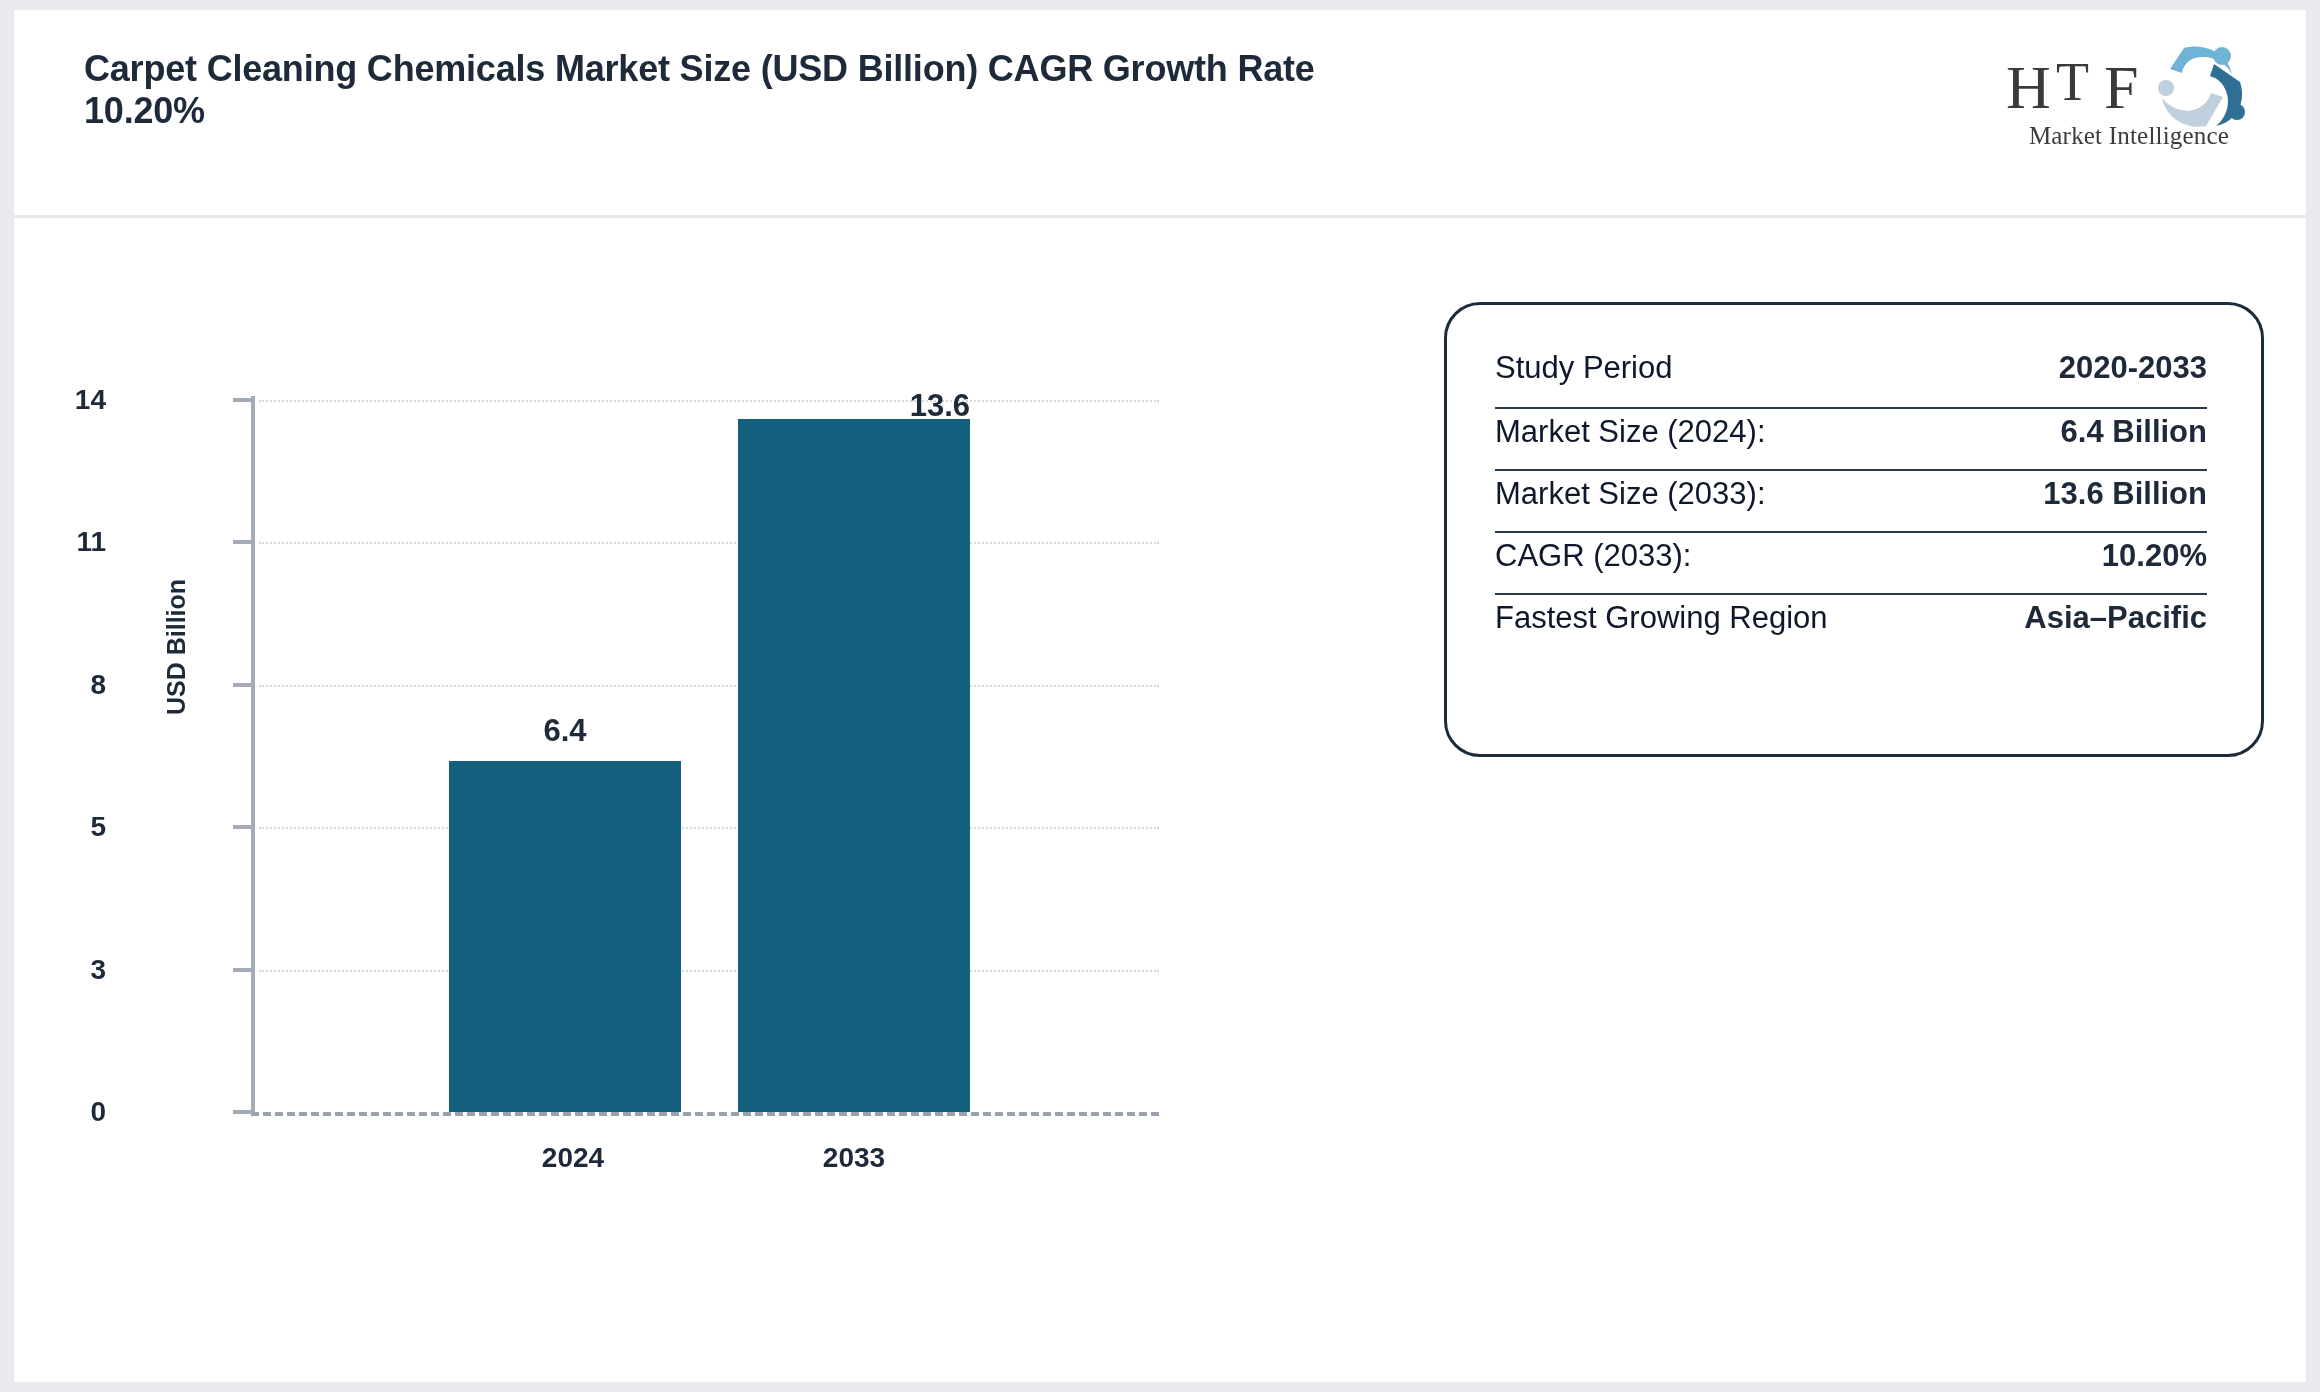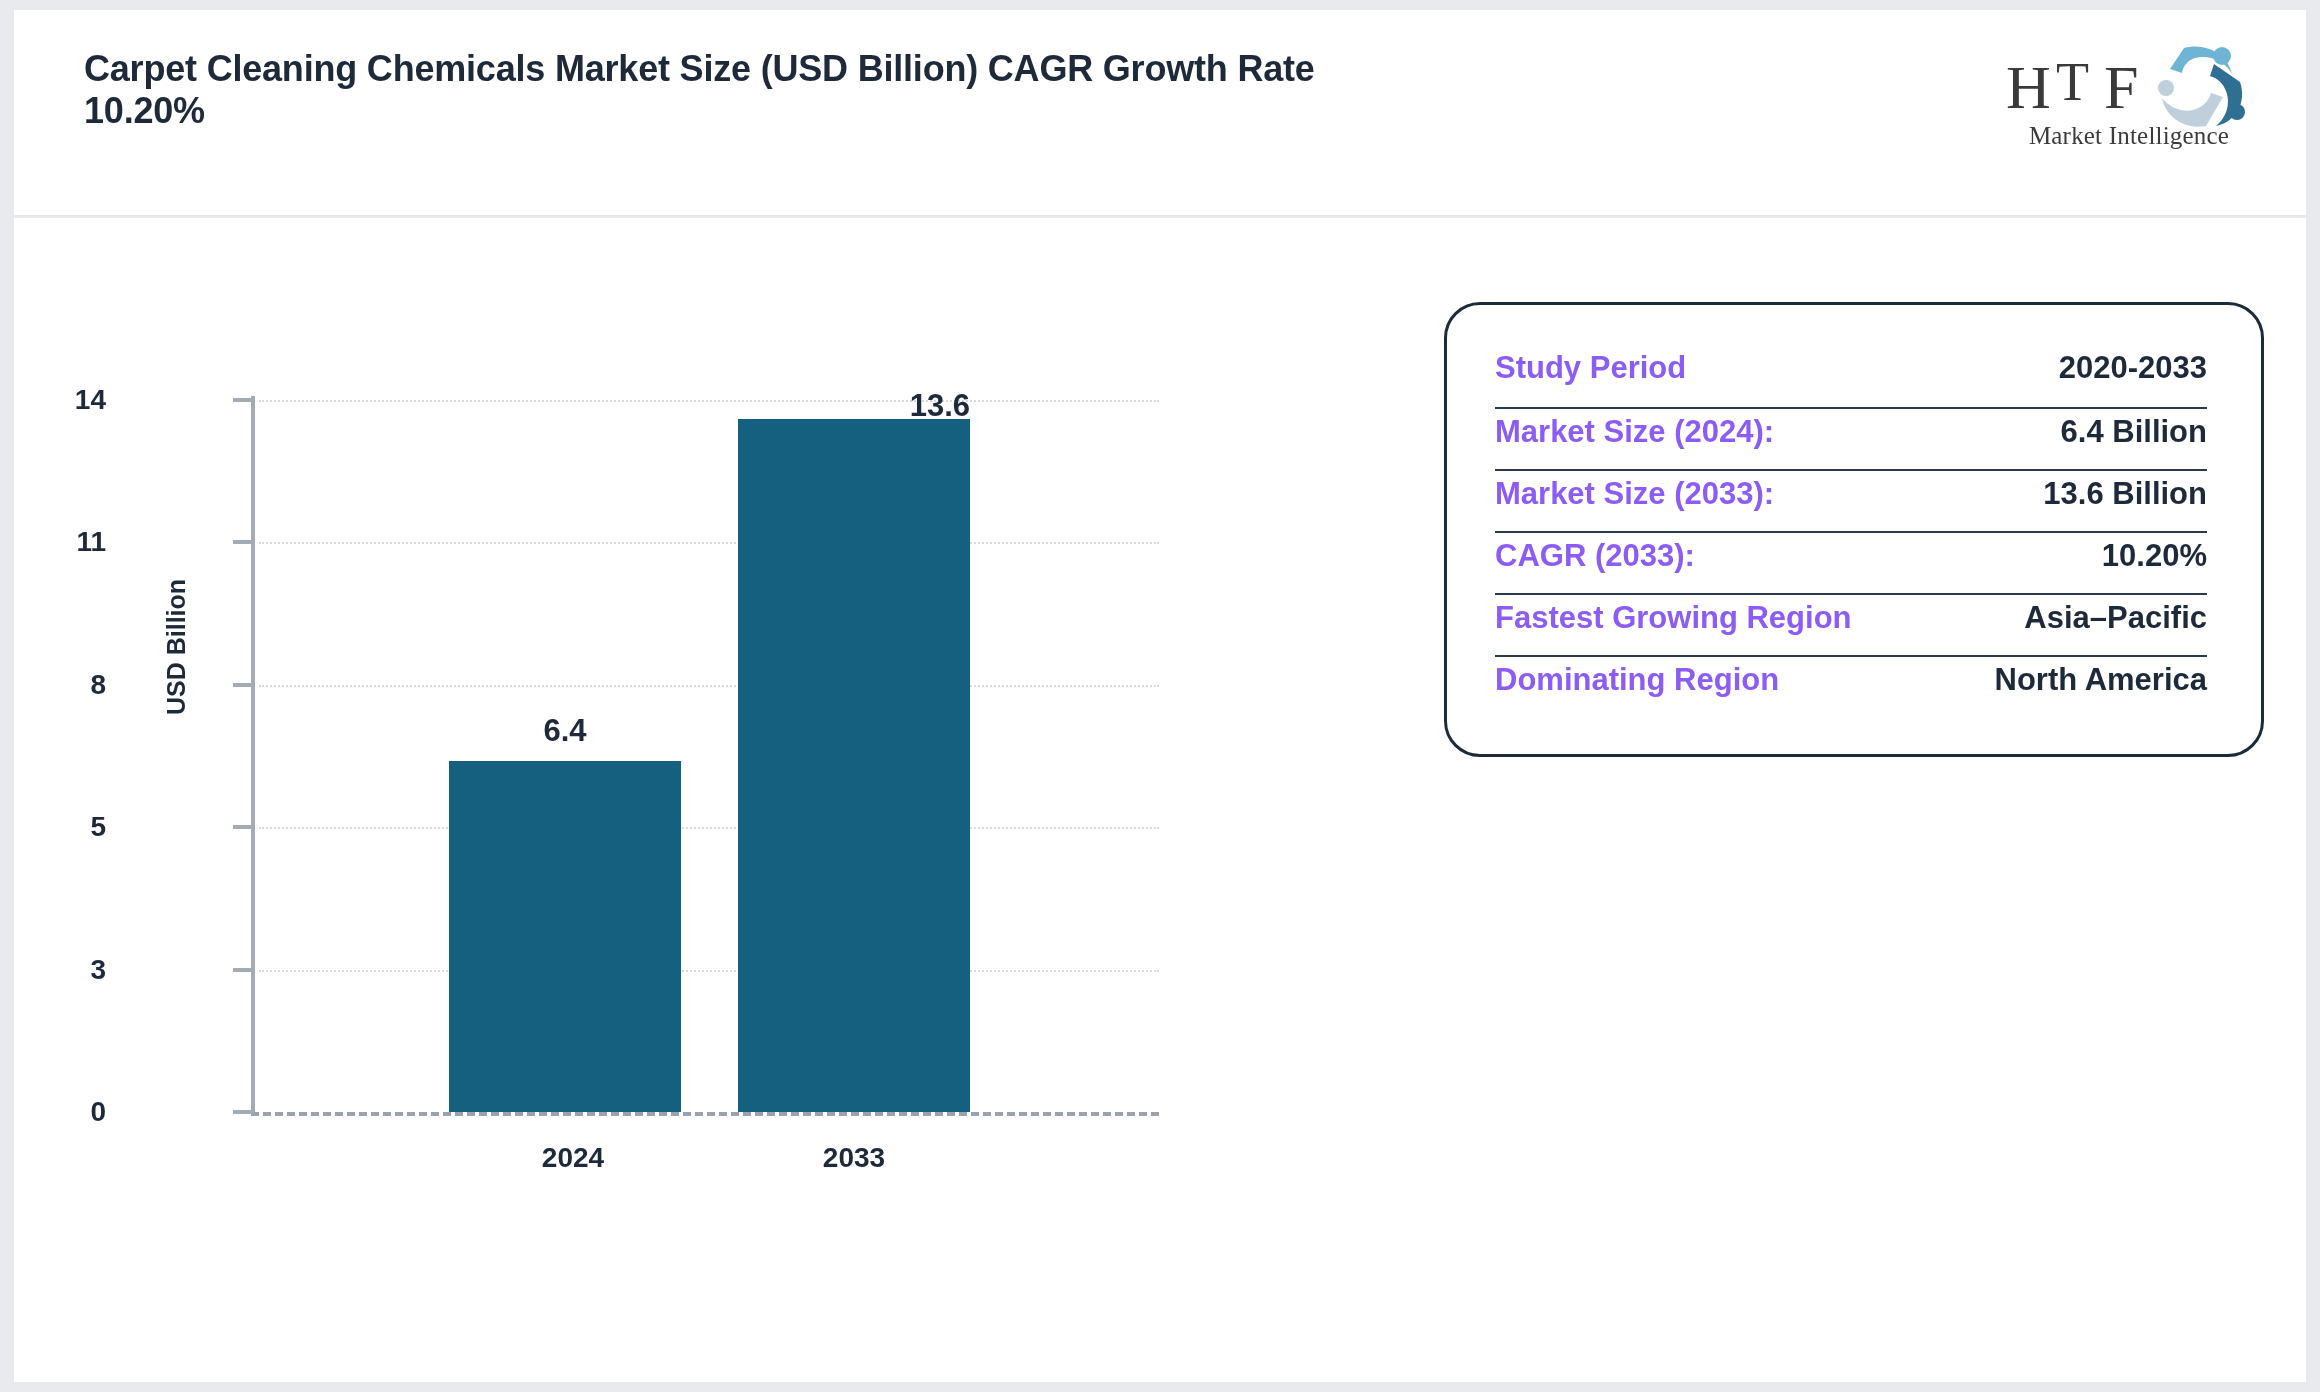--- a/index.html
+++ b/index.html
@@ -156,22 +156,22 @@
     justify-content:space-between;
     height:62px;
     padding-top:5px;
     box-sizing:border-box;
   }
   .card-row + .card-row{
     border-top:2px solid #2a3b4d;
   }
   .card-key{
     font-size:31px;
-    font-weight:bold;
-    color:#8b5cf6;
+    font-weight:normal;
+    color:#0f172a;
     white-space:nowrap;
   }
   .card-val{
     font-size:31px;
     font-weight:bold;
     color:#1e2a3a;
     white-space:nowrap;
     text-align:right;
   }
 </style>
@@ -252,20 +252,16 @@
           <span class="card-val">13.6 Billion</span>
         </div>
         <div class="card-row">
           <span class="card-key">CAGR (2033):</span>
           <span class="card-val">10.20%</span>
         </div>
         <div class="card-row">
           <span class="card-key">Fastest Growing Region</span>
           <span class="card-val">Asia–Pacific</span>
         </div>
-        <div class="card-row">
-          <span class="card-key">Dominating Region</span>
-          <span class="card-val">North America</span>
-        </div>
       </div>
   </div>
 
 </div>
 
 </body></html>

